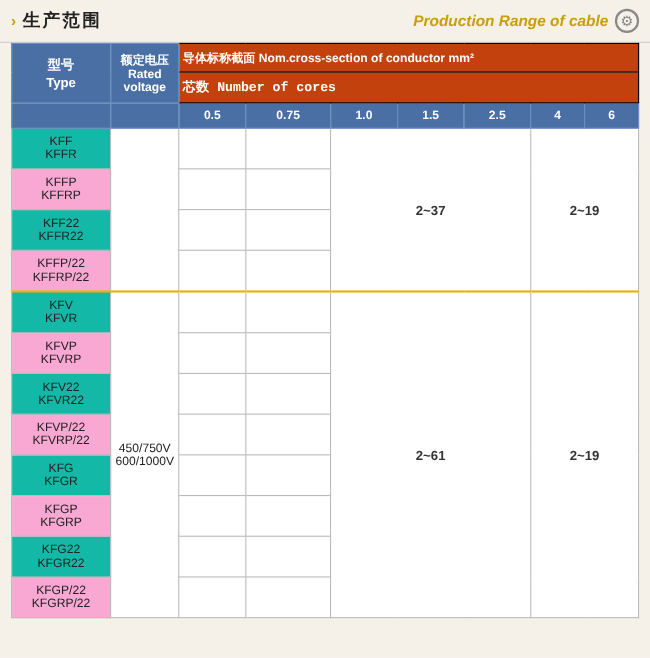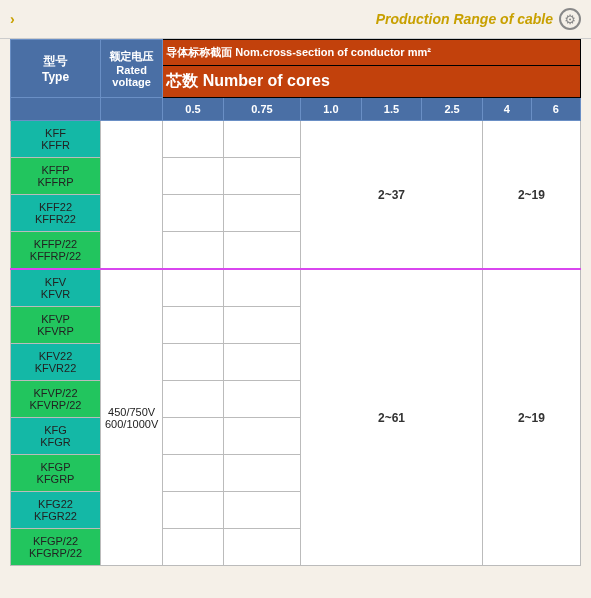--- a/index.html
+++ b/index.html
@@ -88,21 +88,21 @@
       color: #fff;
       text-align: left;
       padding: 5px 3px;
       font-size: 11px;
       font-weight: bold;
       border: 1px solid #000000;
     }
 
     
     .td-type {
-      background: #22c55e;
+      background: #f9a8d4;
       text-align: center;
       padding: 6px 4px;
       font-size: 11px;
       color: #222;
       border: 1px solid #bbb;
       white-space: nowrap;
     }
     .td-type-white {
       background: #14b8a6;
       text-align: center;
@@ -135,29 +135,30 @@
       vertical-align: middle;
     }
     .td-data-value {
       font-size: 12px;
       font-weight: bold;
       color: #333;
     }
 
     
     .row-divider td {
-      border-top: 2px solid #d946ef;
+      border-top: 2px solid #eab308;
     }
   </style>
 </head>
 <body>
 
 <div class="header">
   <div class="header-left">
     <span class="chevron-icon">›</span>
+    <span class="header-title-cn">生产范围</span>
   </div>
   <div class="header-right">
     <span class="header-title-en">Production  Range of cable</span>
     <div class="gear-icon">⚙</div>
   </div>
 </div>
 
 <div class="table-wrap">
   <table>
     <thead>
@@ -170,21 +171,21 @@
         <th class="th-blue" rowspan="2" style="width:56px; font-size:11px;">
           <div>额定电压</div>
           <div>Rated voltage</div>
         </th>
         <th class="th-dark" colspan="7">
           <span>导体标称截面  Nom.cross-section of conductor    mm²</span>
         </th>
       </tr>
 
       <tr>
-        <td class="th-dark" colspan="7" style="font-size:16px;">
+        <td class="th-dark" colspan="7" style="font-size:12px;font-family:Liberation Mono, monospace;">
           <span>芯数    Number of cores</span>
         </td>
       </tr>
 
       <tr>
         <td class="th-blue"></td>
         <td class="th-blue"></td>
         <td class="th-blue">0.5</td>
         <td class="th-blue">0.75</td>
         <td class="th-blue">1.0</td>

